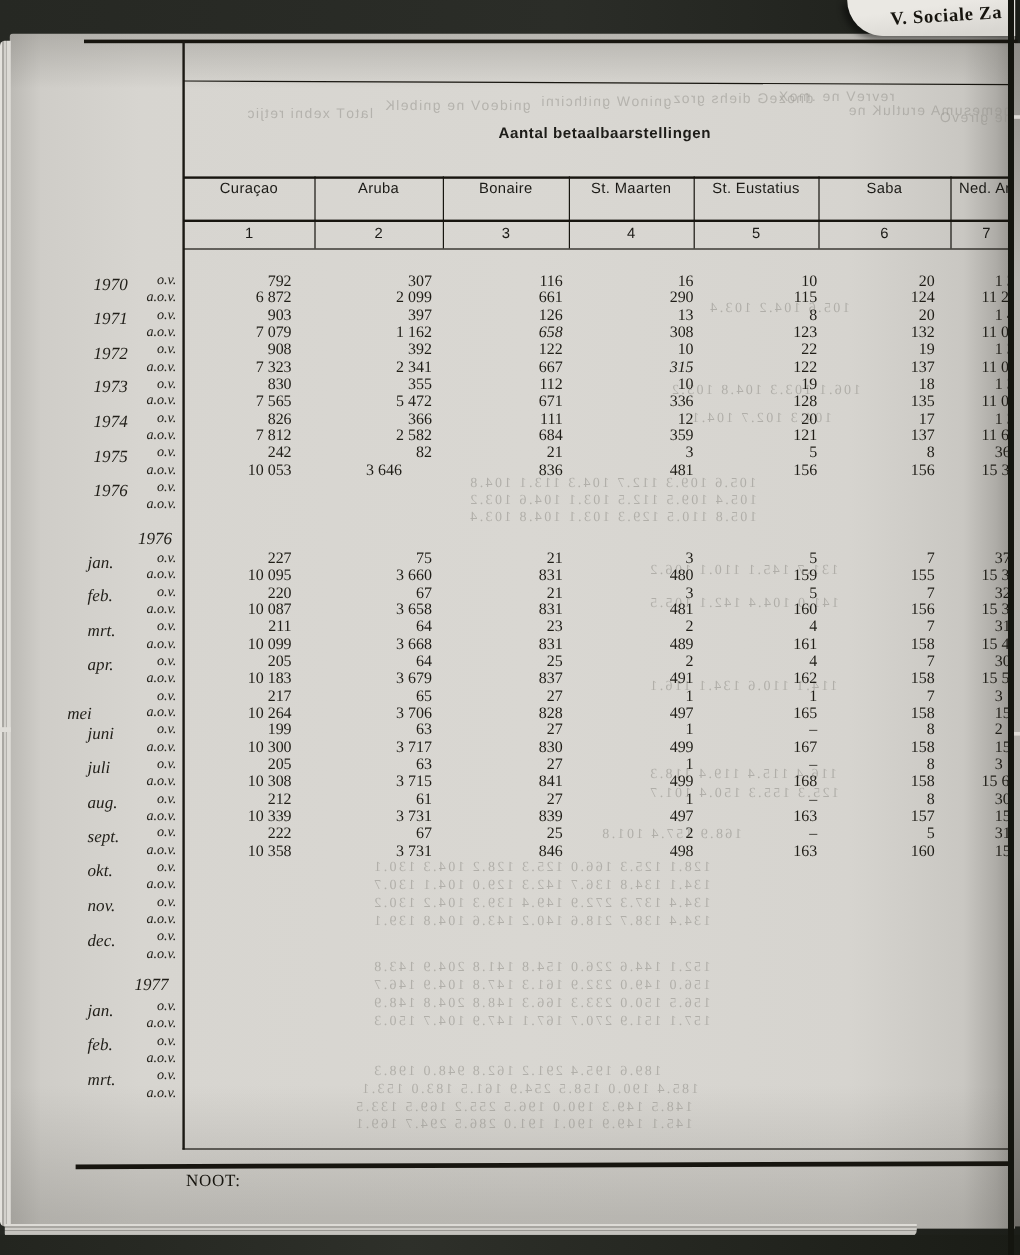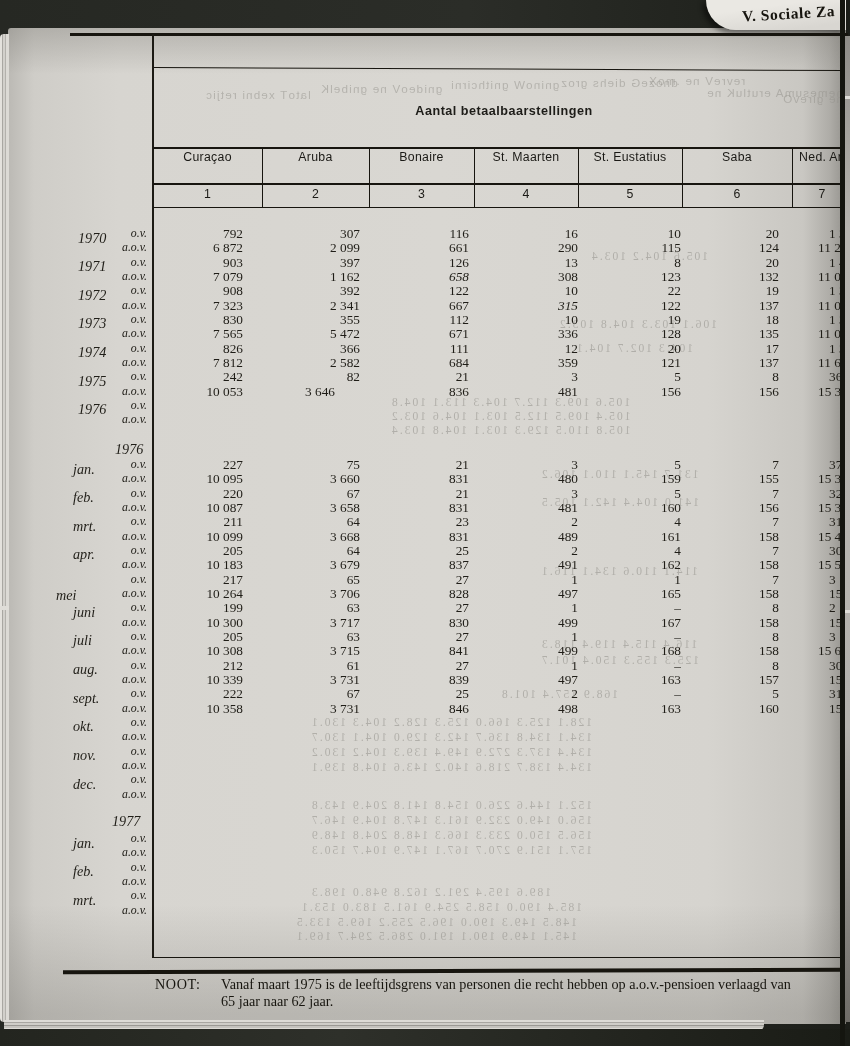--- a/index.html
+++ b/index.html
@@ -435,22 +435,20 @@
       <div class="sub-label" style="left: 95px; top: 845.33px;">a.o.v.</div>
       <div class="row-label" style="left: 73px; top: 863.16px;">feb.</div>
       <div class="sub-label" style="left: 95px; top: 859.66px;">o.v.</div>
       <div class="sub-label" style="left: 95px; top: 873.99px;">a.o.v.</div>
       <div class="row-label" style="left: 73px; top: 891.82px;">mrt.</div>
       <div class="sub-label" style="left: 95px; top: 888.32px;">o.v.</div>
       <div class="sub-label" style="left: 95px; top: 902.65px;">a.o.v.</div>
     </div>
 
   <div class="abs noot-label">NOOT:</div>
-  <div class="abs noot-l1">Vanaf maart 1975 is de leeftijdsgrens van personen die recht hebben op a.o.v.-pensioen verlaagd van</div>
-  <div class="abs noot-l2">65 jaar naar 62 jaar.</div>
 
   <div class="abs bottom-edges"></div>
   <div class="abs bottom-dark"></div>
   <div class="abs right-gap"></div>
   <div class="abs right-page-sliver"></div>
   <div class="abs edge-dash" style="left:0;top:606px;width:9px;height:4px;"></div>
   <div class="abs edge-dash" style="left:845px;top:96px;width:5px;height:3px;"></div>
   <div class="abs edge-dash" style="left:845px;top:610px;width:5px;height:3px;"></div>
 </div>
 

